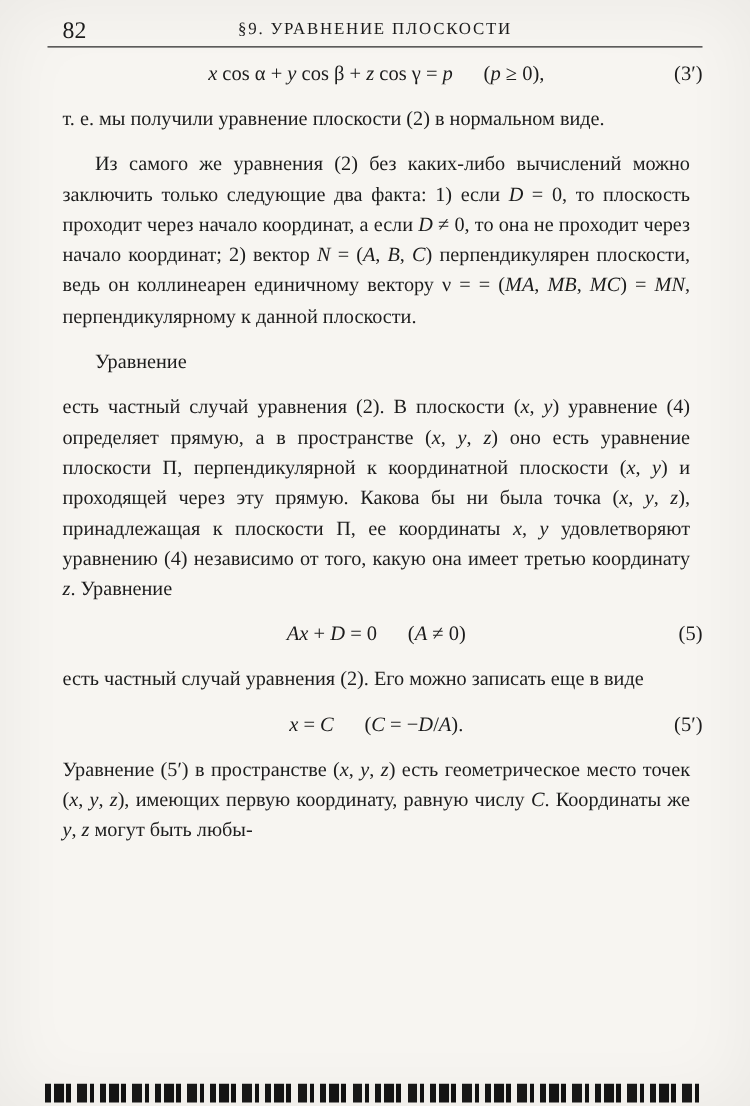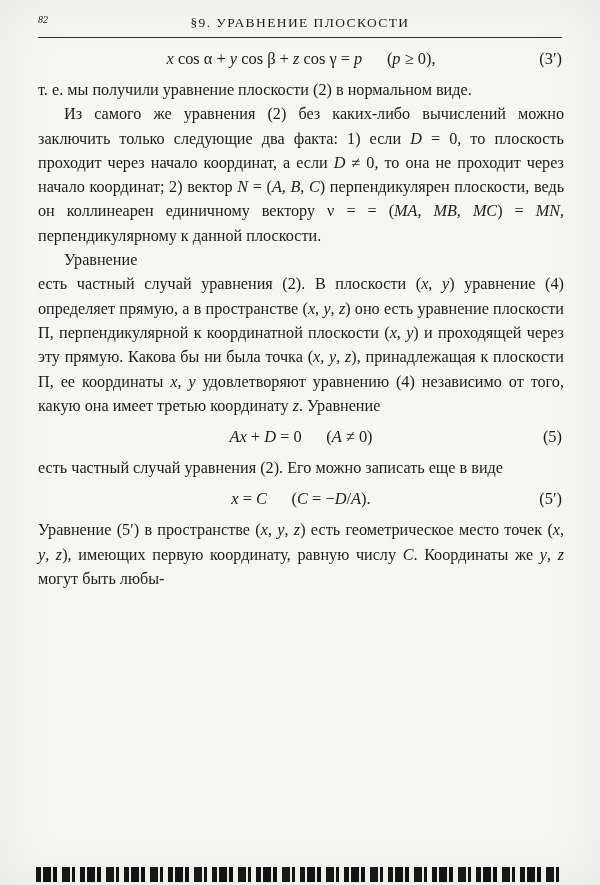--- a/index.html
+++ b/index.html
@@ -16,23 +16,22 @@
     overflow: hidden;
     color: #1c1c1c;
     box-shadow: inset 0 0 60px rgba(0,0,0,0.055);
   }
   .header {
     position: relative;
     margin: 13px 38px 0 38px;
     height: 19px;
   }
   .pagenum {
-    position: absolute; left: 0; top: 1px;
-    font-size: 10px;
-    font-style: italic;
+    position: absolute; left: 12px; top: 1px;
+    font-size: 19px;
   }
   .running-title {
     position: absolute; left: 0; right: 0; top: 2px;
     text-align: center;
     font-size: 13.5px;
     letter-spacing: 1.4px;
     font-weight: 500;
     font-family: Liberation Serif, serif;
   }
   .header-rule {
@@ -40,21 +39,21 @@
     border: none;
     border-top: 1.3px solid #2a2a2a;
     height: 0;
   }
   .body {
     margin: 9px 36px 0 38px;
     font-size: 16.2px;
     line-height: 24.3px;
     text-align: justify;
   }
-  p { margin: 0; }
+  p { margin: 12px; }
   p.indent { text-indent: 26px; }
   .equation {
     position: relative;
     text-align: center;
     margin: 7px 0 7px 0;
     font-size: 16.4px;
     line-height: 24px;
   }
   .eq-body { white-space: pre; text-align: center; }
   .eq-label { position: absolute; right: 2px; top: 0; }

